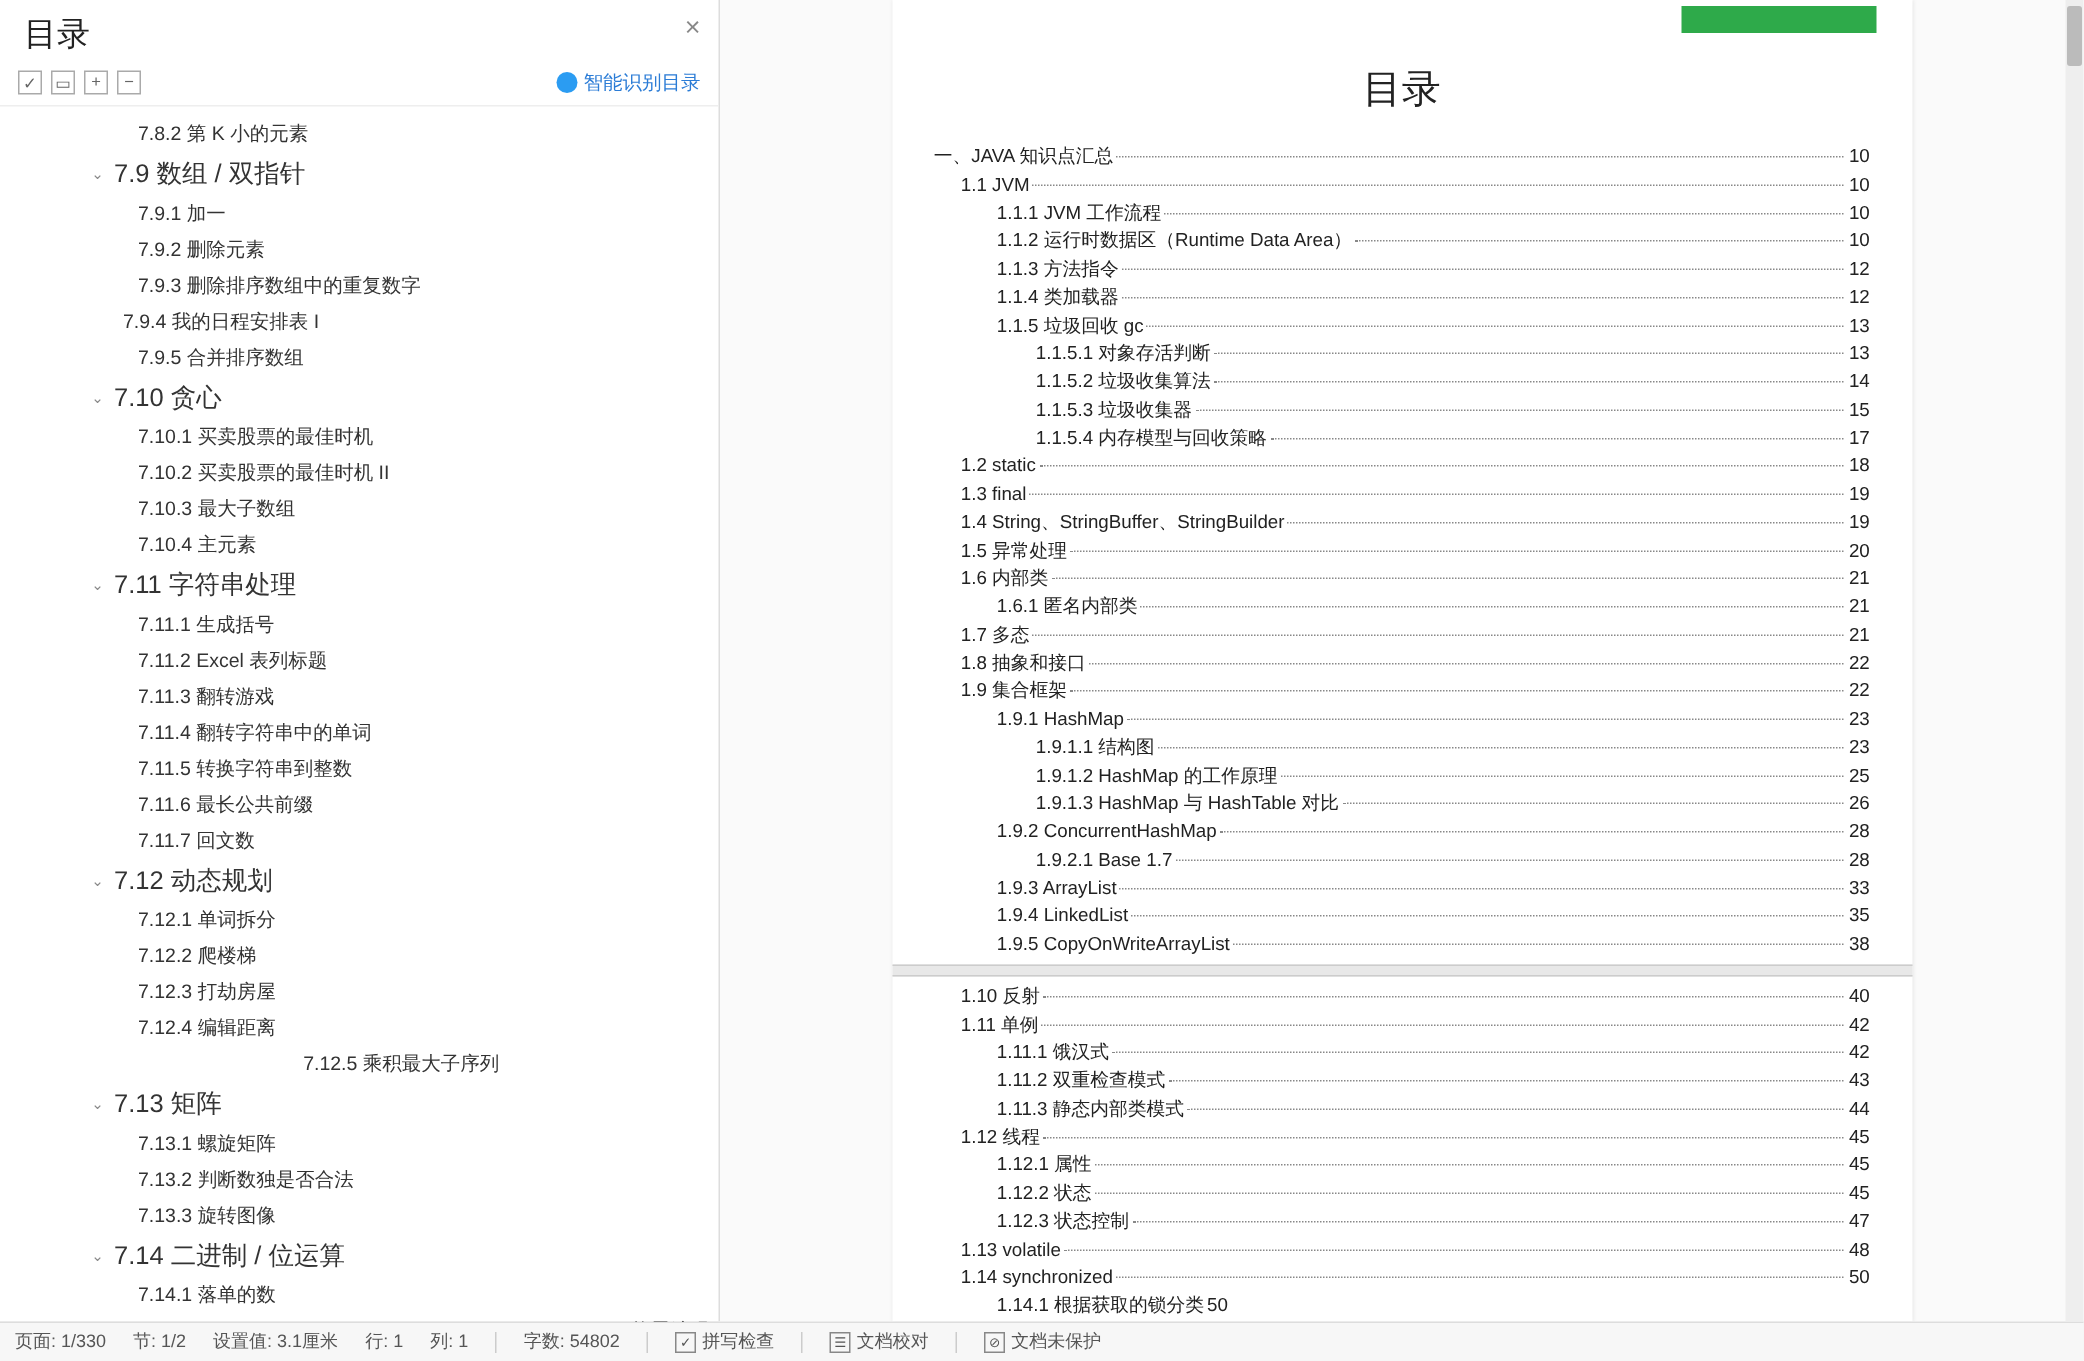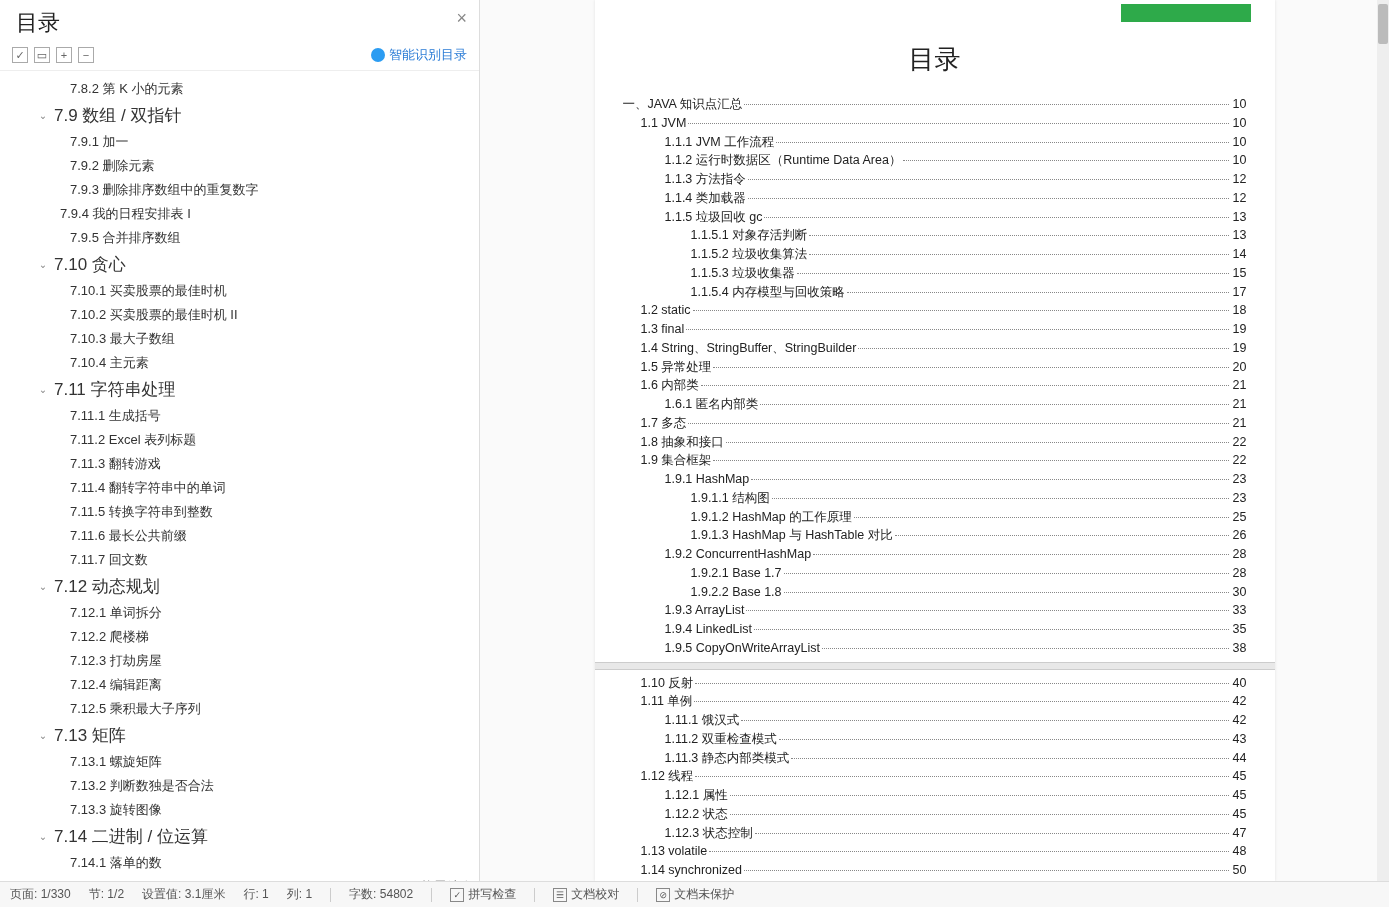--- a/index.html
+++ b/index.html
@@ -41,21 +41,21 @@
   }
   .tb-icons { display: flex; gap: 6px; }
   .tb-icon {
     width: 16px; height: 16px; border: 1px solid #aaa;
     display: flex; align-items: center; justify-content: center;
     font-size: 11px; color: #666; cursor: pointer;
   }
   .smart-link { color: #2b7cd6; font-size: 13px; display: flex; align-items: center; gap: 4px; cursor: pointer;}
   .smart-dot { width: 14px; height: 14px; border-radius: 50%; background: #2b9cf2; display:inline-block;}
   
-  .outline-body { flex:1; overflow-y: auto; padding: 6px 0 6px 4px; }
+  .outline-body { flex:1; overflow-y: auto; padding: 6px 0 6px 26px; }
   .ol-group-head {
     display: flex; align-items: center; gap: 4px;
     padding: 3px 4px; cursor: pointer; color: #333;
   }
   .chevron { font-size: 10px; color: #888; width: 14px; text-align: center;}
   .ol-head-label { font-size: 17px; }
   .ol-children { margin-left: 30px; }
   .ol-item {
     padding: 3px 6px; font-size: 13px; color: #333; cursor: pointer;
     white-space: nowrap;
@@ -178,21 +178,21 @@
         </div>
         <div class="ol-group-head" style="margin-left: 28px;">
           <span class="chevron">⌄</span>
           <span class="ol-head-label">7.12  动态规划</span>
         </div>
         <div class="ol-children">
           <div class="ol-item" style="margin-left: 30px;">7.12.1  单词拆分</div>
           <div class="ol-item" style="margin-left: 30px;">7.12.2  爬楼梯</div>
           <div class="ol-item" style="margin-left: 30px;">7.12.3  打劫房屋</div>
           <div class="ol-item" style="margin-left: 30px;">7.12.4  编辑距离</div>
-          <div class="ol-item" style="margin-left: 30px;">7.12.5  乘积最大子序列</div>
+          <div class="ol-item" style=" text-align: center;">7.12.5  乘积最大子序列</div>
         </div>
         <div class="ol-group-head" style="margin-left: 28px;">
           <span class="chevron">⌄</span>
           <span class="ol-head-label">7.13  矩阵</span>
         </div>
         <div class="ol-children">
           <div class="ol-item" style="margin-left: 30px;">7.13.1  螺旋矩阵</div>
           <div class="ol-item" style="margin-left: 30px;">7.13.2  判断数独是否合法</div>
           <div class="ol-item" style="margin-left: 30px;">7.13.3  旋转图像</div>
         </div>
@@ -338,25 +338,20 @@
           </div>
           <div class="toc-line lvl2">
             <span class="toc-label">1.9.2 ConcurrentHashMap</span>
             <span class="toc-dots"></span>
             <span class="toc-page">28</span>
           </div>
           <div class="toc-line lvl3">
             <span class="toc-label">1.9.2.1 Base 1.7</span>
             <span class="toc-dots"></span>
             <span class="toc-page">28</span>
-          </div>
-          <div class="toc-line lvl3">
-            <span class="toc-label">1.9.2.2 Base 1.8</span>
-            <span class="toc-dots"></span>
-            <span class="toc-page">30</span>
           </div>
           <div class="toc-line lvl2">
             <span class="toc-label">1.9.3 ArrayList</span>
             <span class="toc-dots"></span>
             <span class="toc-page">33</span>
           </div>
           <div class="toc-line lvl2">
             <span class="toc-label">1.9.4 LinkedList</span>
             <span class="toc-dots"></span>
             <span class="toc-page">35</span>

